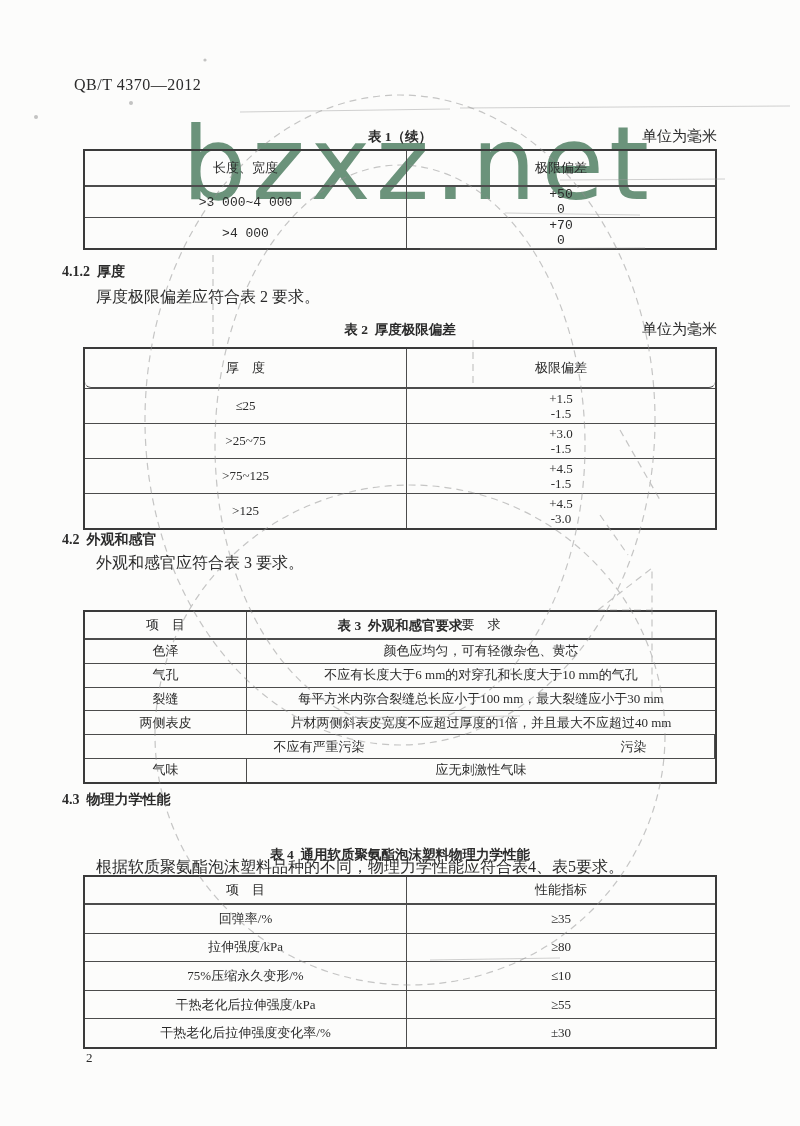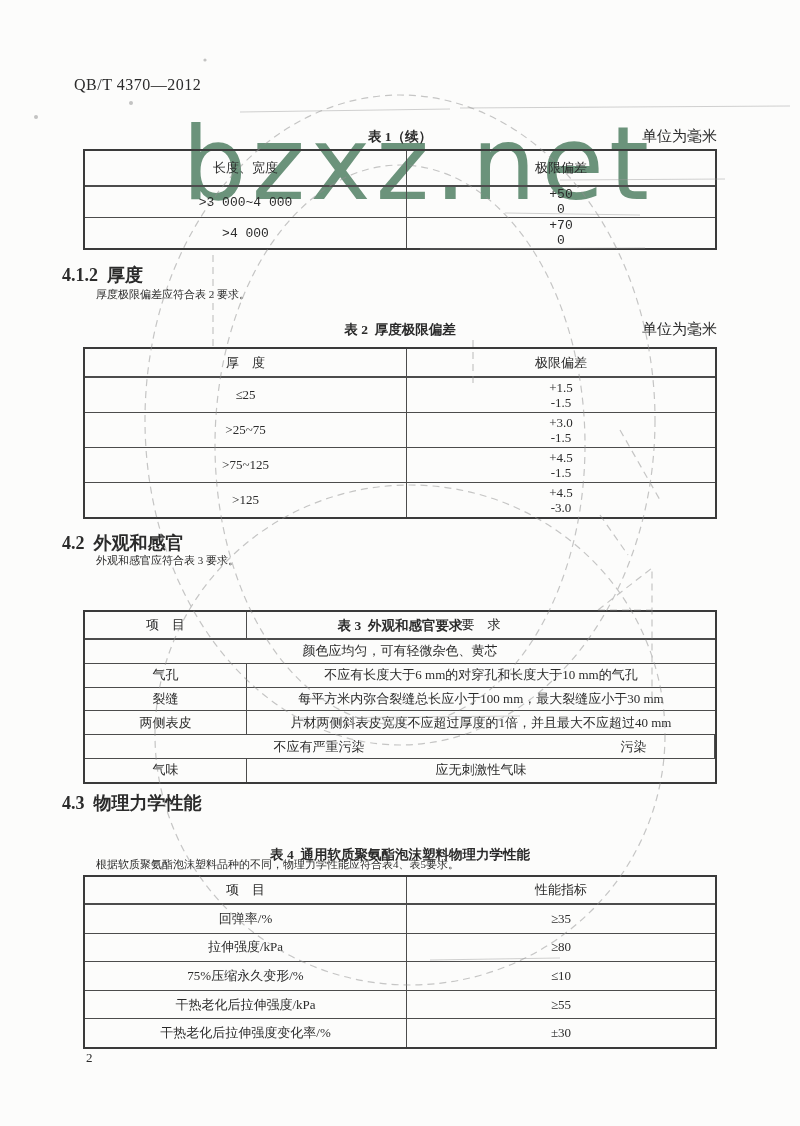--- a/index.html
+++ b/index.html
@@ -35,26 +35,26 @@
   .tr:first-child{border-top:none;}
   .tr.head{border-bottom:.5px solid #4c4c4c;}
   .td{display:flex;align-items:center;justify-content:center;box-sizing:border-box;text-align:center;white-space:pre;padding:0 4px;}
   .td.l{border-right:1.5px solid #4c4c4c;}
   .t1 .td.l,.t2 .td.l,.t4 .td.l{width:322px;}
   .t1 .td.r,.t2 .td.r,.t4 .td.r{flex:1;}
   .t3 .td.l{width:162px;}
   .t3 .td.r{flex:1;}
   .tol{flex-direction:column;line-height:15px;}
   .t1 .tr{height:31px;} .t1 .tr.head{height:35px;}
-  .t2 .tr{height:35px;} .t2 .tr.head{height:28px;}
+  .t2 .tr{height:35px;} .t2 .tr.head{height:39px;border-radius:6px;}
   .t3 .tr{height:23.8px;} .t3 .tr.head{height:27px;}
   .t4 .tr{height:28.6px;} .t4 .tr.head{height:27px;}
   
-  .h{position:absolute;left:62px;z-index:1;font-weight:bold;font-size:18px;white-space:pre;}
-  .p{position:absolute;left:96px;z-index:1;font-size:11px;white-space:pre;}
+  .h{position:absolute;left:62px;z-index:1;font-weight:bold;font-size:14px;white-space:pre;}
+  .p{position:absolute;left:96px;z-index:1;font-size:16px;white-space:pre;}
   .pagenum{position:absolute;left:86px;top:1050px;z-index:1;font-size:13px;}
 </style>
 </head>
 <body>
 
 <div class="page">
 
   <div class="watermark">bzxz.net</div>
 
   <svg class="arcs" width="800" height="1126" viewBox="0 0 800 1126">
@@ -158,20 +158,21 @@
 
   <div class="cap-row" style="top:617px;height:18px;">
     <span class="cap">表 3  外观和感官要求</span>
   </div>
   <div class="tbl t3" style="top:610px;">
     <div class="tr head">
       <div class="td l">项　目</div>
       <div class="td r">要　求</div>
     </div>
     <div class="tr">
+      <div class="td l">色泽</div>
       <div class="td r">颜色应均匀，可有轻微杂色、黄芯</div>
     </div>
     <div class="tr">
       <div class="td l">气孔</div>
       <div class="td r">不应有长度大于6 mm的对穿孔和长度大于10 mm的气孔</div>
     </div>
     <div class="tr">
       <div class="td l">裂缝</div>
       <div class="td r">每平方米内弥合裂缝总长应小于100 mm，最大裂缝应小于30 mm</div>
     </div>

